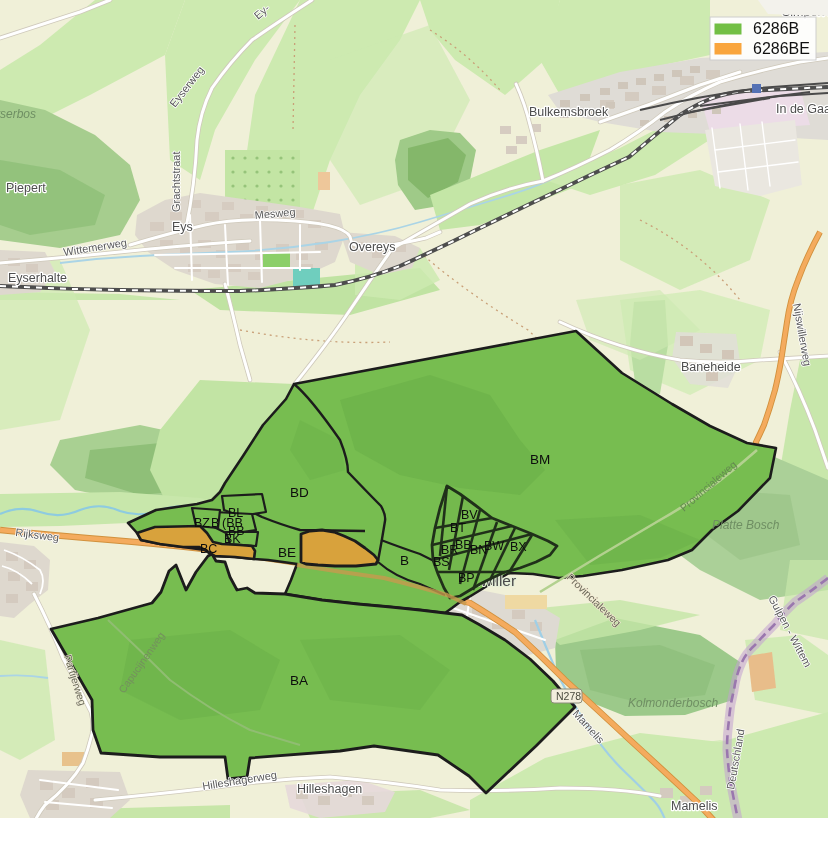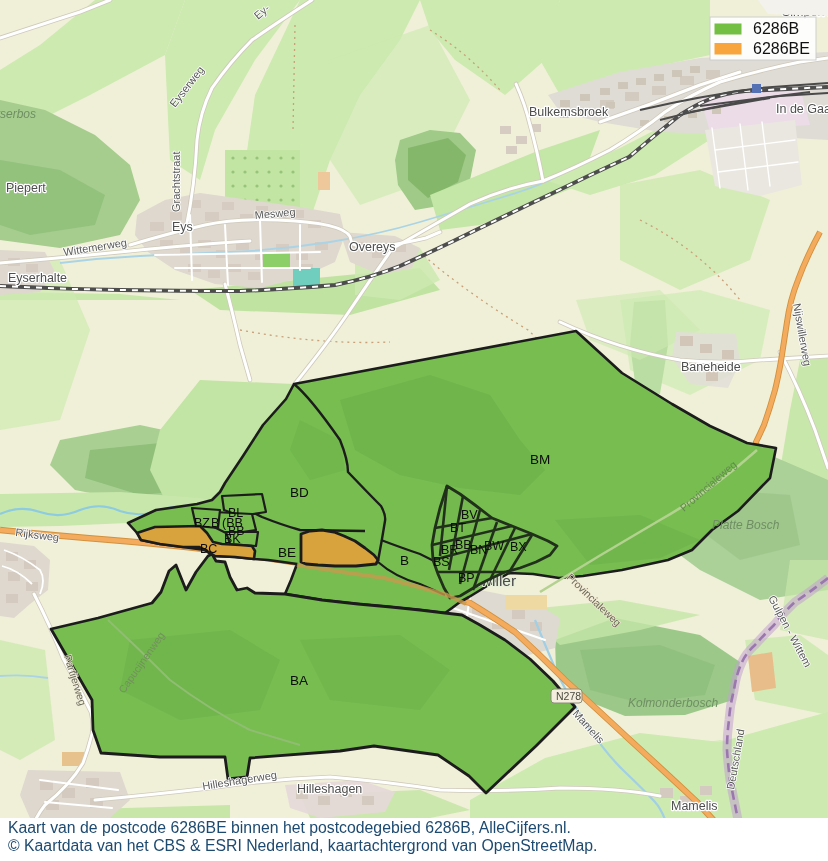--- a/index.html
+++ b/index.html
@@ -535,14 +535,13 @@
 
 <rect x="714.5" y="23.5" width="27" height="11" fill="#72bf44"></rect>
 
 <rect x="714.5" y="43" width="27" height="11.5" fill="#f9a53d"></rect>
 
 <text x="753" y="34" font-size="16px" fill="#111111">6286B</text>
 
 <text x="753" y="54" font-size="16px" fill="#111111">6286BE</text>
 </svg>
 
-<div class="cap">Kaart van de postcode 6286BE binnen het postcodegebied 6286B, AlleCijfers.nl.<br>© Kaartdata van het CBS &amp; ESRI Nederland, kaartachtergrond van OpenStreetMap.</div>
 </div>
 
 </body></html>

